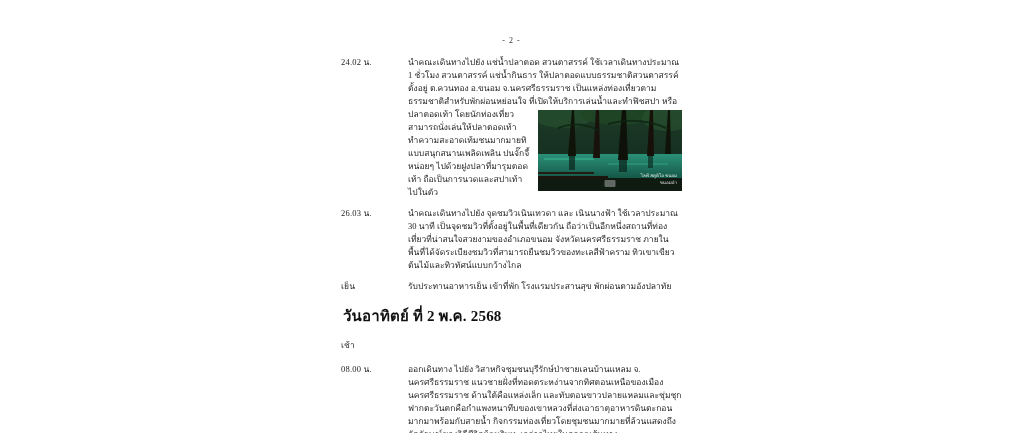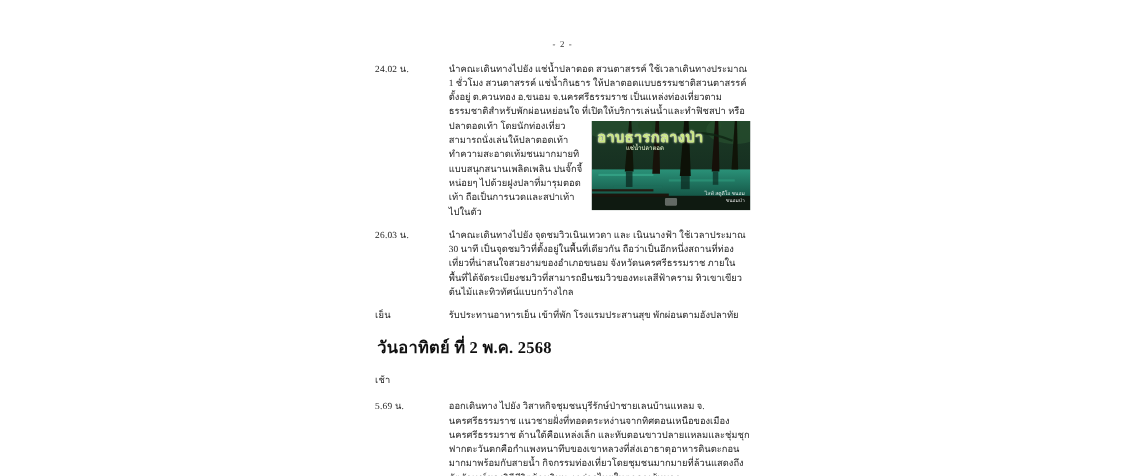--- a/index.html
+++ b/index.html
@@ -96,24 +96,20 @@
           <path d="M58 0 L55 48 L62 48 L61 0 Z" fill="#18120a"></path>
           <path d="M84 0 L80 50 L90 50 L88 0 Z" fill="#0d1107"></path>
           <path d="M112 0 L109 46 L116 46 L115 0 Z" fill="#161009"></path>
           <path d="M130 0 L127 44 L133 44 L132 0 Z" fill="#101408"></path>
           <rect x="31" y="46" width="6" height="14" fill="#0d2e24" opacity=".8"></rect>
           <rect x="81" y="50" width="8" height="12" fill="#0d2e24" opacity=".8"></rect>
           <rect x="110" y="46" width="5" height="12" fill="#0d2e24" opacity=".7"></rect>
           <path d="M20 18 Q40 10 60 20" stroke="#0e2413" stroke-width="2" fill="none" opacity=".8"></path>
           <path d="M70 14 Q100 6 128 18" stroke="#0e2413" stroke-width="2" fill="none" opacity=".8"></path>
         </svg>
-        <span class="photo-title-wrap">
-          <span class="photo-title">อาบธารกลางป่า</span>
-          <span class="photo-subtitle">แช่น้ำปลาตอด</span>
-        </span>
         <span class="photo-credit">
           <span>ไลฟ์ สตูดิโอ ขนอม</span><br>
           <span>ขนอมป่า</span>
         </span>
         <span class="photo-logo"></span>
       </span>
       <span>โดยนักท่องเที่ยวสามารถนั่งเล่นให้ปลาตอดเท้า ทำความสะอาดเท้มชนมากมายทิ แบบสนุกสนานเพลิดเพลิน ปนจั๊กจี้หน่อยๆ ไปด้วยฝูงปลาที่มารุมตอดเท้า ถือเป็นการนวดและสปาเท้าไปในตัว</span>
     </div>
   </div>
 
@@ -127,17 +123,17 @@
     <div class="text-col">รับประทานอาหารเย็น เข้าที่พัก โรงแรมประสานสุข พักผ่อนตามอังปลาทัย</div>
   </div>
 
   <div class="date-header">วันอาทิตย์ ที่ 2 พ.ค. 2568</div>
 
   <div class="row tight">
     <div class="time-col">เช้า</div>
   </div>
 
   <div class="row">
-    <div class="time-col">5.69 น.</div>
+    <div class="time-col">08.00 น.</div>
     <div class="text-col">ออกเดินทาง ไปยัง วิสาหกิจชุมชนบุรีรักษ์ป่าชายเลนบ้านแหลม จ. นครศรีธรรมราช แนวชายฝั่งที่ทอดตระหง่านจากทิศตอนเหนือของเมืองนครศรีธรรมราช ด้านใต้คือแหล่งเล็ก และทับตอนขาวปลายแหลมและชุ่มชุก ฟากตะวันตกคือกำแพงหนาทึบของเขาหลวงที่ส่งเอาธาตุอาหารดินตะกอนมากมาพร้อมกับสายน้ำ กิจกรรมท่องเที่ยวโดยชุมชนมากมายที่ล้วนแสดงถึงอัตลักษณ์ของวิถีชีวิตผู้คนริมทะเลอ่าวไทยในตลอดเส้นทาง</div>
   </div>
 
 </div>
 
 </body></html>

